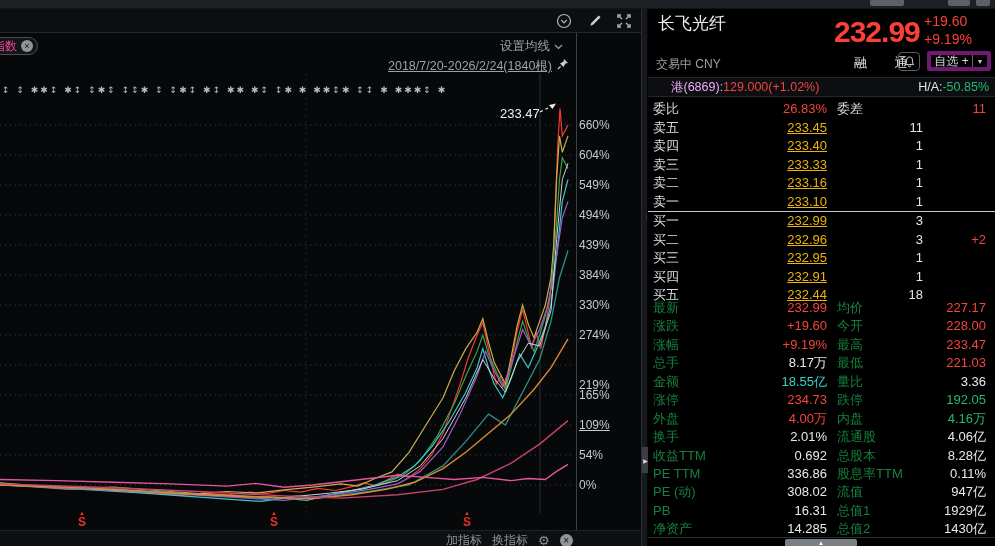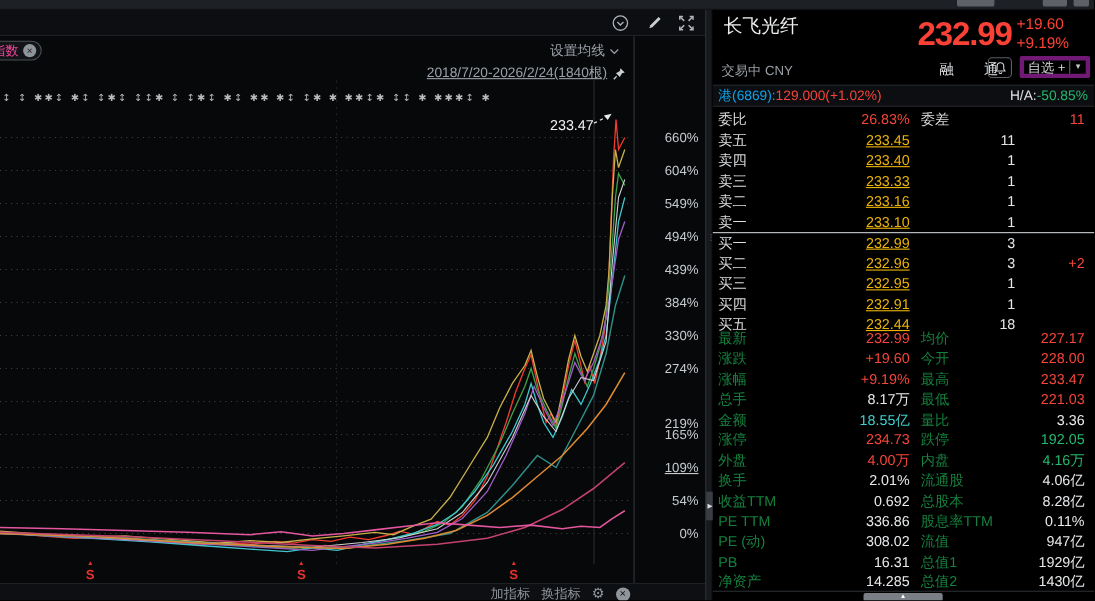--- a/index.html
+++ b/index.html
@@ -11,27 +11,27 @@
   .topstrip { position:absolute; left:0; top:0; width:995px; height:9px; background:#1d2024; border-bottom:1px solid #121417; }
   .topstrip .mark { position:absolute; top:0; height:6px; background:#5d6167; border-radius:0 0 2px 2px; }
 
   
   .controls-row { position:absolute; left:0; top:9px; width:641px; height:24px; background:#0c0e11; border-bottom:1px solid #24272b; }
   .ctl-icons { position:absolute; right:8px; top:3px; display:flex; gap:12px; }
   .ctl-icons .ico { width:18px; height:18px; display:flex; align-items:center; justify-content:center; cursor:pointer; }
   .chart-area { position:absolute; left:0; top:33px; width:641px; height:497px; background:#070809; }
   #plot { position:absolute; left:0; top:0; }
   .yaxis { position:absolute; left:577px; top:0; width:62px; height:480px; }
-  .ytick { position:absolute; right:4px; width:56px; text-align:right; font-size:12px; color:#c6cbd0; }
+  .ytick { position:absolute; right:4px; width:56px; font-size:12px; color:#c6cbd0; }
   .tag { position:absolute; left:-16px; top:4px; height:18px; display:flex; align-items:center; gap:4px;
          border:1px solid #4a4f55; border-radius:9px; padding:0 4px 0 8px; background:#121418; }
   .tag .txt { color:#f0459b; font-size:12px; }
   .tag .x { width:12px; height:12px; border-radius:50%; background:#8f949a; color:#17191c; font-size:9px; line-height:12px; text-align:center; cursor:pointer; }
   .ma-settings { position:absolute; right:78px; top:5px; color:#9ba1a8; font-size:12.5px; display:flex; align-items:center; gap:4px; cursor:pointer; }
-  .date-range { position:absolute; right:72px; top:25px; color:#9aa1a8; font-size:12.5px; display:flex; align-items:center; gap:5px; }
+  .date-range { position:absolute; right:72px; top:25px; color:#9aa1a8; font-size:12.5px; display:flex; gap:5px; }
   .date-range .dr { text-decoration:underline; cursor:pointer; }
   .markers-row { position:absolute; left:2px; top:52px; width:548px; height:12px; overflow:hidden; white-space:nowrap;
                  color:#b9babc; font-size:9px; letter-spacing:2px; font-family:"DejaVu Sans",sans-serif; }
   .annot { position:absolute; left:500px; top:73px; color:#eef0f2; font-size:13px; }
   .s-marker { position:absolute; top:477px; width:12px; text-align:center; color:#e2332c; line-height:1; cursor:pointer; }
   .s-marker .tri { font-size:6px; display:block; }
   .s-marker .s { font-size:12px; font-weight:bold; display:block; }
   .chart-bottom-bar { position:absolute; left:0; top:530px; width:641px; height:16px; background:#0d0f12; border-top:1px solid #1e2125; }
   .cbb-inner { position:absolute; left:446px; top:1px; display:flex; align-items:center; gap:10px; color:#8f959b; font-size:12px; }
   .cbb-inner .lnk { cursor:pointer; }
@@ -51,21 +51,21 @@
   .q-status { position:absolute; left:8px; top:47px; font-size:12px; color:#9aa0a6; }
   .q-price { position:absolute; left:186px; top:6px; width:120px; font-size:30px; font-weight:bold; color:#fb4136; letter-spacing:-1px; }
   .q-chg { position:absolute; left:276px; top:4px; font-size:14px; color:#fb4136; }
   .q-chgp { position:absolute; left:276px; top:22px; font-size:14px; color:#fb4136; }
   .q-badges { position:absolute; left:206px; top:45px; font-size:13px; color:#e2e4e6; letter-spacing:12px; cursor:pointer; }
   .q-bell { position:absolute; left:250px; top:43px; width:22px; height:19px; border:1px solid #5a5f66; border-radius:4px; display:flex; align-items:center; justify-content:center; cursor:pointer; }
   .q-watch { position:absolute; left:279px; top:42px; width:64px; height:20px; border:4px solid #701a75; border-radius:2px; display:flex; align-items:center; cursor:pointer; }
   .q-watch .wl { flex:1; text-align:center; font-size:12px; color:#d8dadc; }
   .q-watch .dd { width:15px; height:100%; border-left:1px solid #62676d; display:flex; align-items:center; justify-content:center; font-size:7px; color:#c3c7cb; }
   .q-hk { position:absolute; left:0; top:68px; width:347px; height:20px; background:#0c0e11; border-top:1px solid #24272b; border-bottom:1px solid #24272b; font-size:12.5px; line-height:19px; }
-  .q-hk .pfx { color:#0ea5e9; margin-left:5px; }
+  .q-hk .pfx { color:#f0abfc; margin-left:23px; }
   .q-hk .val { color:#f5453a; }
   .q-hk .ha { position:absolute; right:6px; top:0; }
   .q-hk .ha .l { color:#e0e2e4; } .q-hk .ha .v { color:#25b96f; }
 
   .book { position:absolute; left:0; top:91px; width:347px; }
   .brow { display:grid; grid-template-columns:50px 124px 96px 1fr; height:18.55px; line-height:18.55px; padding:0 9px 0 5px; }
   .brow .lab { color:#dadcde; }
   .brow .pr  { text-align:right; color:#eab308;text-decoration:underline; }
   .brow .vol { text-align:right; color:#e4e6e8; }
   .brow .dif { text-align:right; color:#f5453a; }

